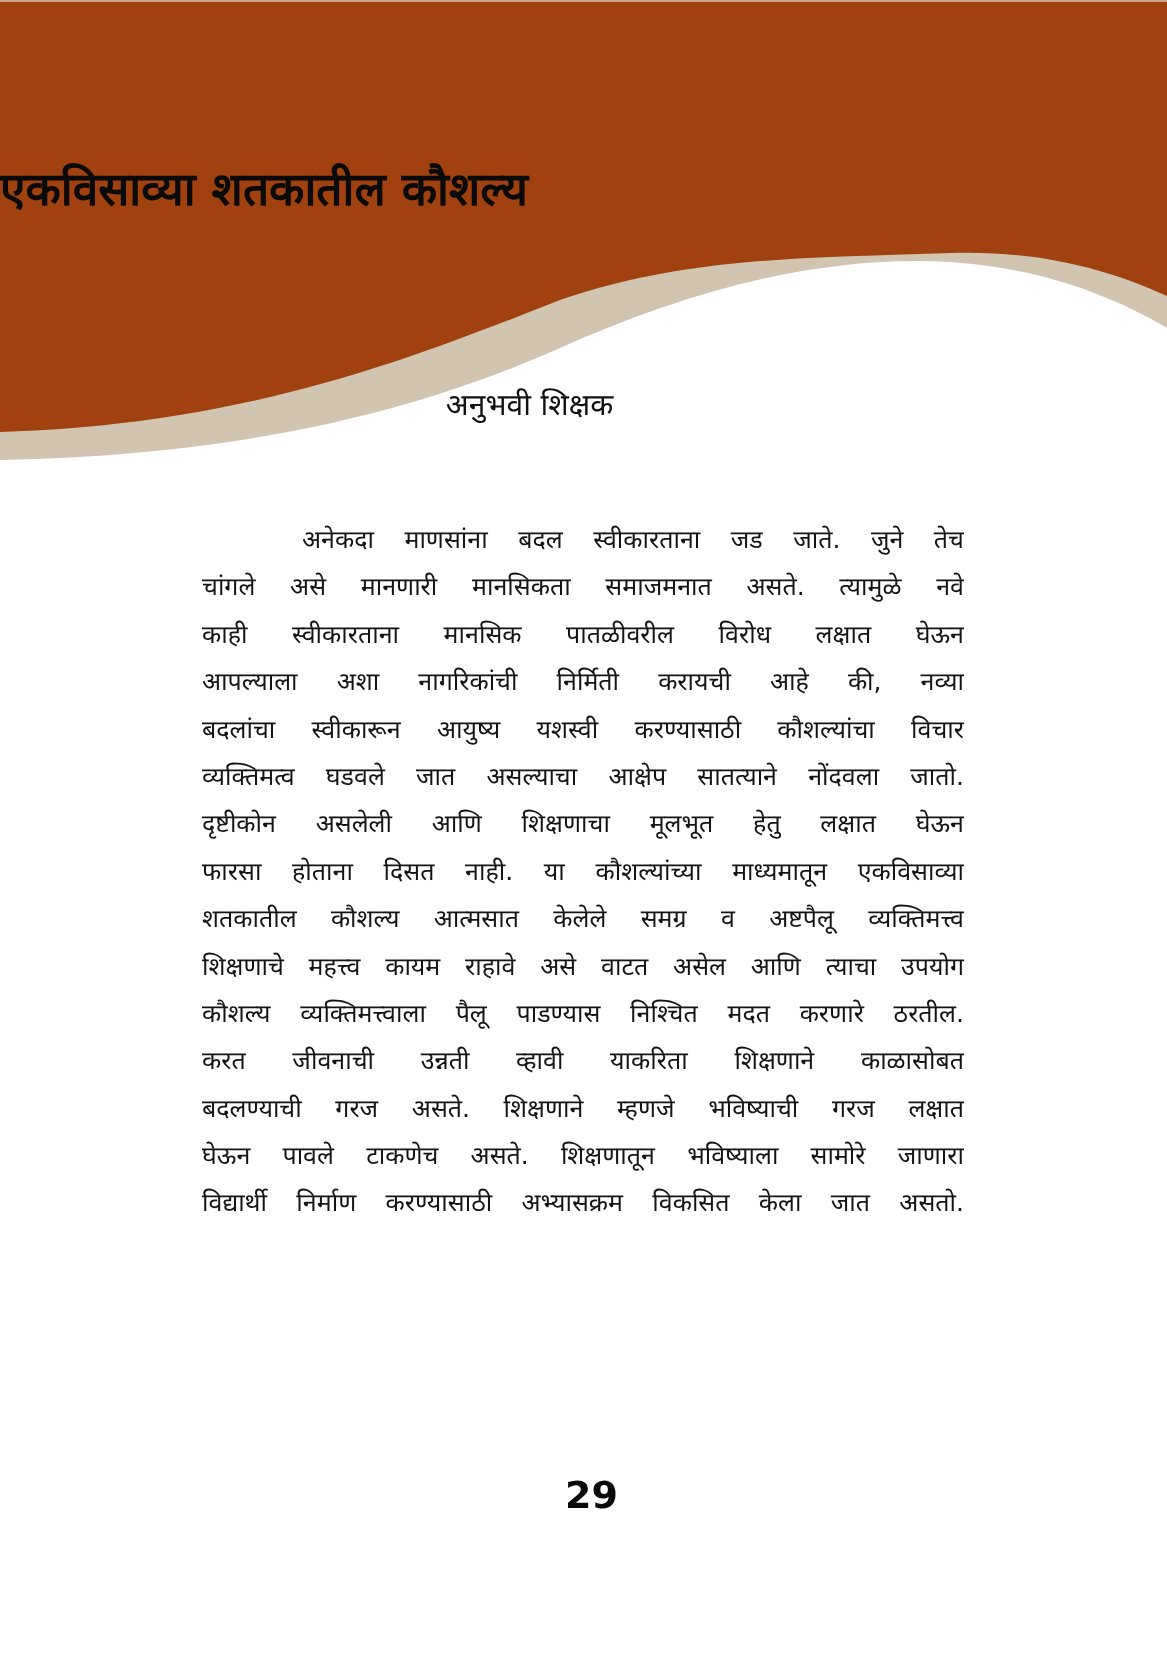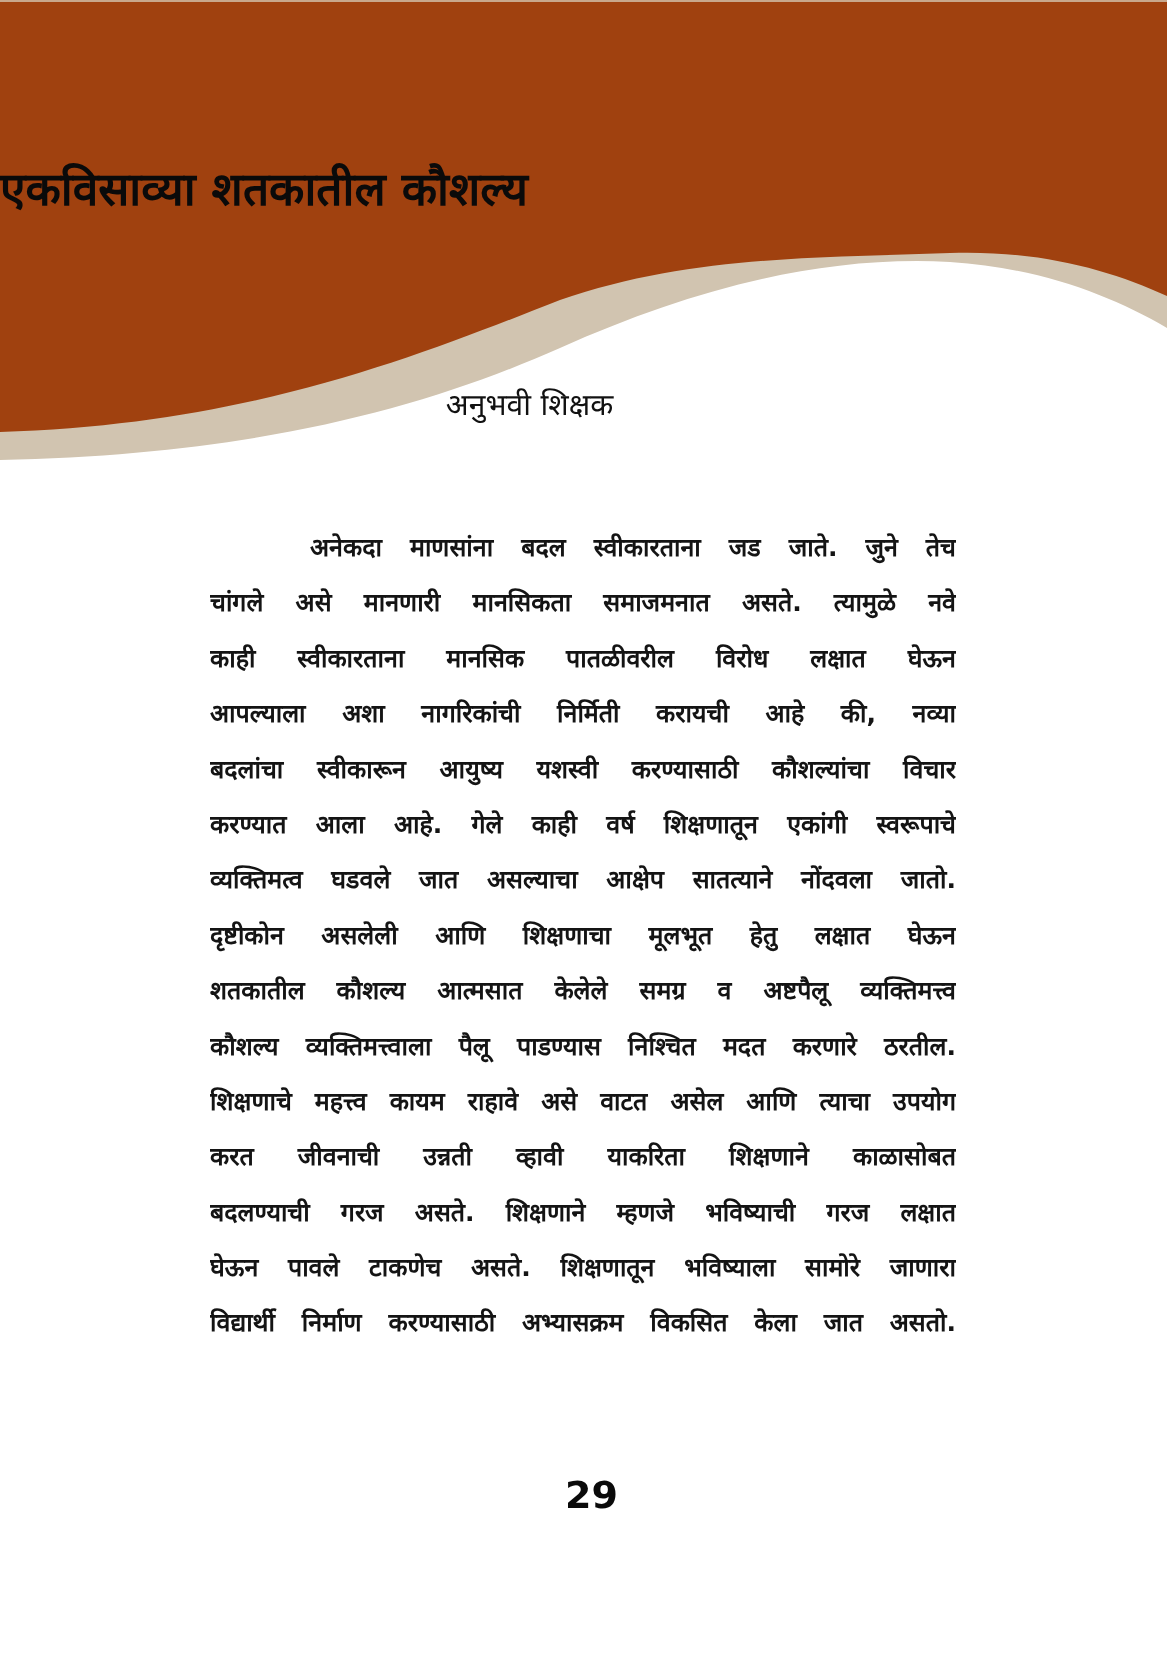--- a/index.html
+++ b/index.html
@@ -59,27 +59,26 @@
       position: absolute;
       left: 198px;
       top: 514px;
       width: 770px;
       font-family: "DejaVu Sans", sans-serif;
       font-size: 25px;
       line-height: 43.4px;
       color: #141414;
     }
     .body-text p {
-      margin: 12px;
+      margin: 4px;
       text-align: justify;
       text-align-last: justify;
       white-space: nowrap;
       overflow: hidden;
       height: 43.4px;
-      font-weight: bold;
     }
     .body-text p.first {
       padding-left: 100px;
     }
     .page-number {
       position: absolute;
       left: 0;
       top: 1470px;
       width: 1167px;
       text-align: center;
@@ -113,25 +112,25 @@
 <h1 class="page-title">एकविसाव्या शतकातील कौशल्य</h1>
 
 <div class="author">अनुभवी शिक्षक</div>
 
 <div class="body-text">
   <p class="first">अनेकदा माणसांना बदल स्वीकारताना जड जाते. जुने तेच</p>
   <p>चांगले असे मानणारी मानसिकता समाजमनात असते. त्यामुळे नवे</p>
   <p>काही स्वीकारताना मानसिक पातळीवरील विरोध लक्षात घेऊन</p>
   <p>आपल्याला अशा नागरिकांची निर्मिती करायची आहे की, नव्या</p>
   <p>बदलांचा स्वीकारून आयुष्य यशस्वी करण्यासाठी कौशल्यांचा विचार</p>
-  <p>करण्यात आला आहे. गेले काही वर्ष शिक्षणातून एकांगी स्वरूपाचे</p>
   <p>व्यक्तिमत्व घडवले जात असल्याचा आक्षेप सातत्याने नोंदवला जातो.</p>
   <p>दृष्टीकोन असलेली आणि शिक्षणाचा मूलभूत हेतु लक्षात घेऊन</p>
+  <p>फारसा होताना दिसत नाही. या कौशल्यांच्या माध्यमातून एकविसाव्या</p>
   <p>शतकातील कौशल्य आत्मसात केलेले समग्र व अष्टपैलू व्यक्तिमत्त्व</p>
+  <p>शिक्षणाचे महत्त्व कायम राहावे असे वाटत असेल आणि त्याचा उपयोग</p>
   <p>कौशल्य व्यक्तिमत्त्वाला पैलू पाडण्यास निश्चित मदत करणारे ठरतील.</p>
-  <p>शिक्षणाचे महत्त्व कायम राहावे असे वाटत असेल आणि त्याचा उपयोग</p>
   <p>करत जीवनाची उन्नती व्हावी याकरिता शिक्षणाने काळासोबत</p>
   <p>बदलण्याची गरज असते. शिक्षणाने म्हणजे भविष्याची गरज लक्षात</p>
   <p>घेऊन पावले टाकणेच असते. शिक्षणातून भविष्याला सामोरे जाणारा</p>
   <p>विद्यार्थी निर्माण करण्यासाठी अभ्यासक्रम विकसित केला जात असतो.</p>
 </div>
 
 <div class="page-number">29</div>
 
 </body></html>

